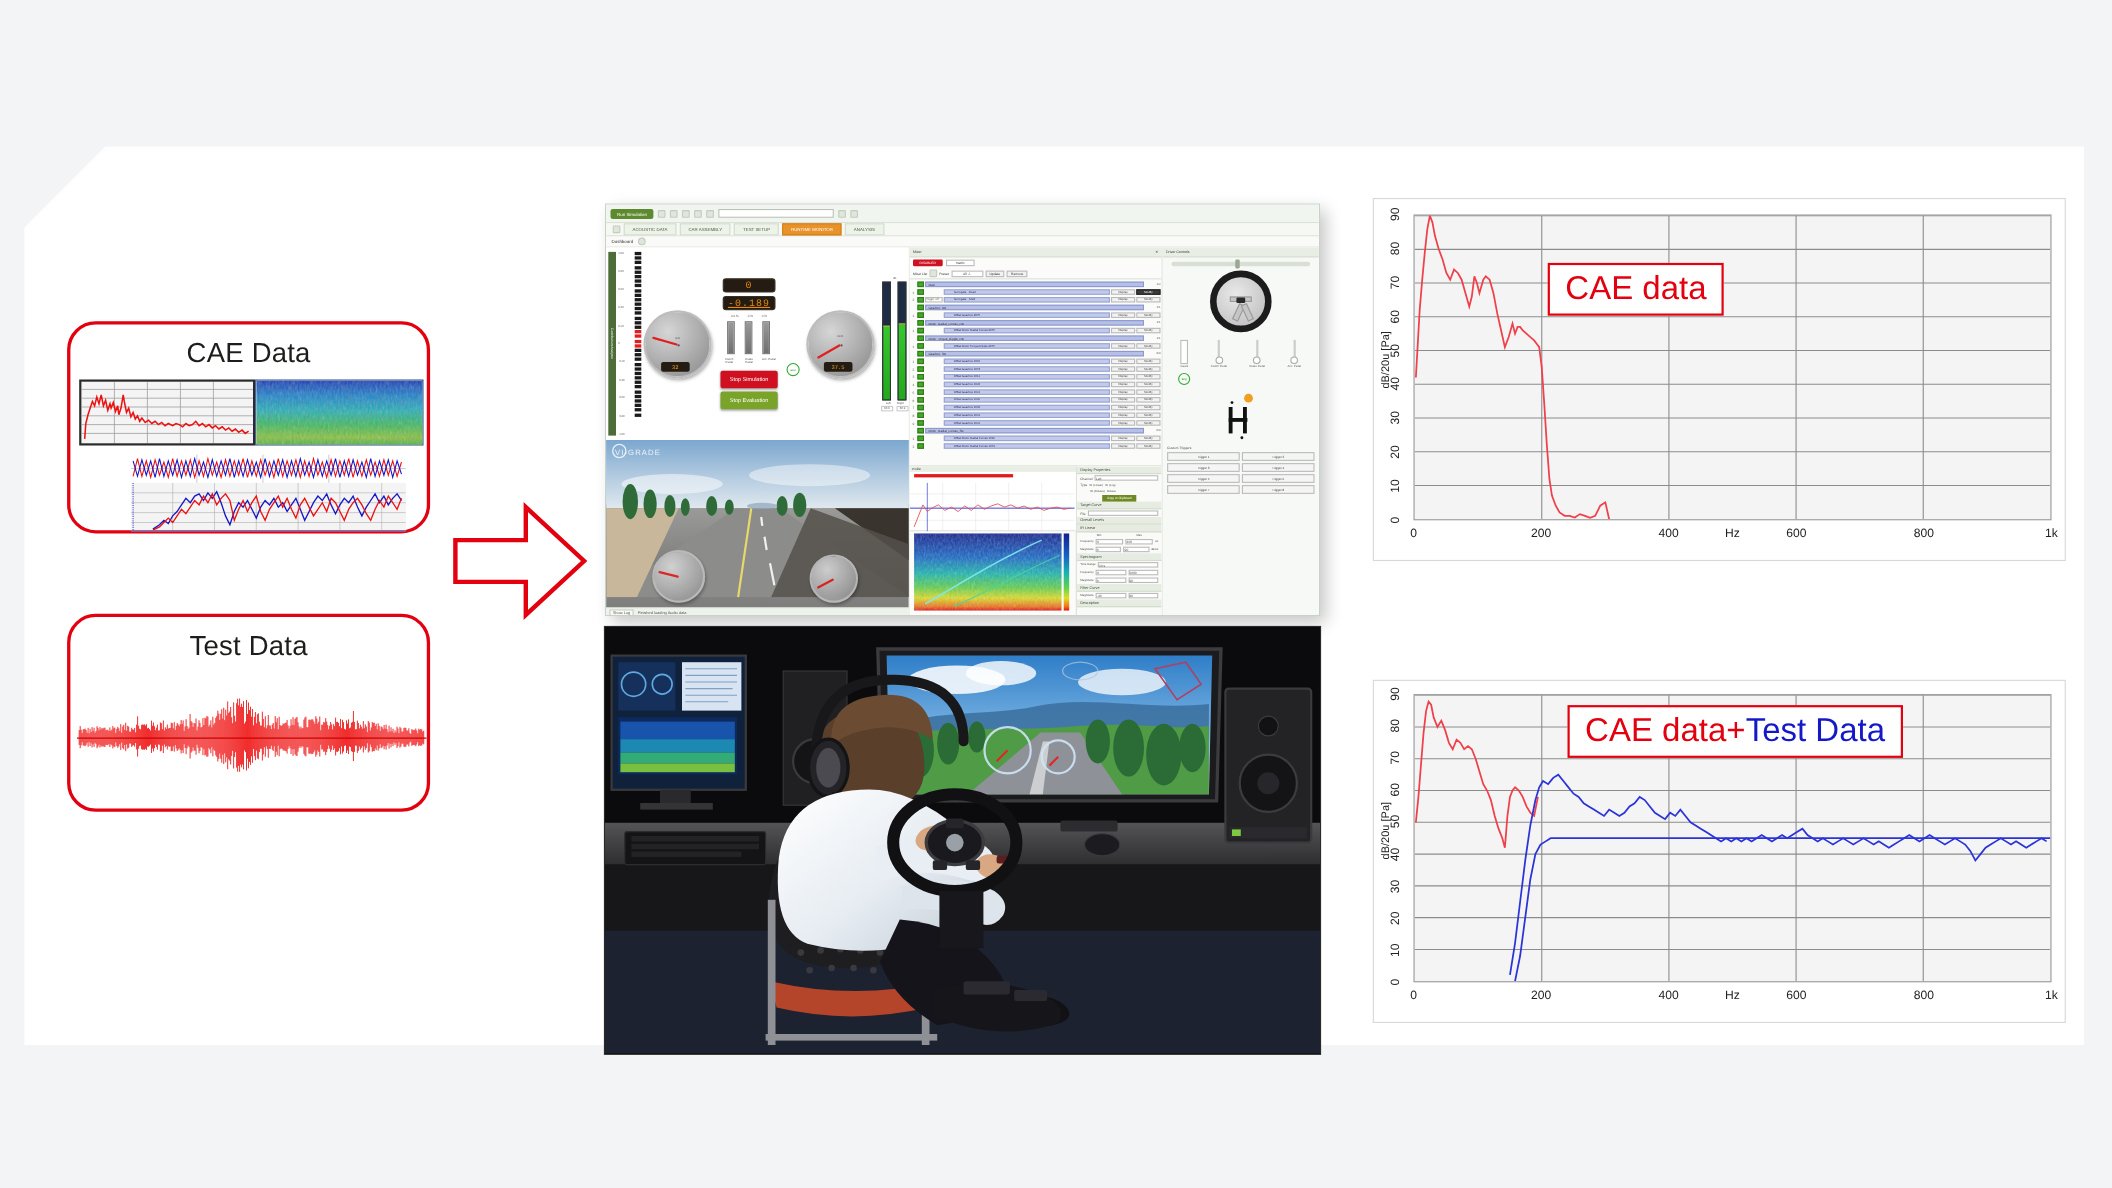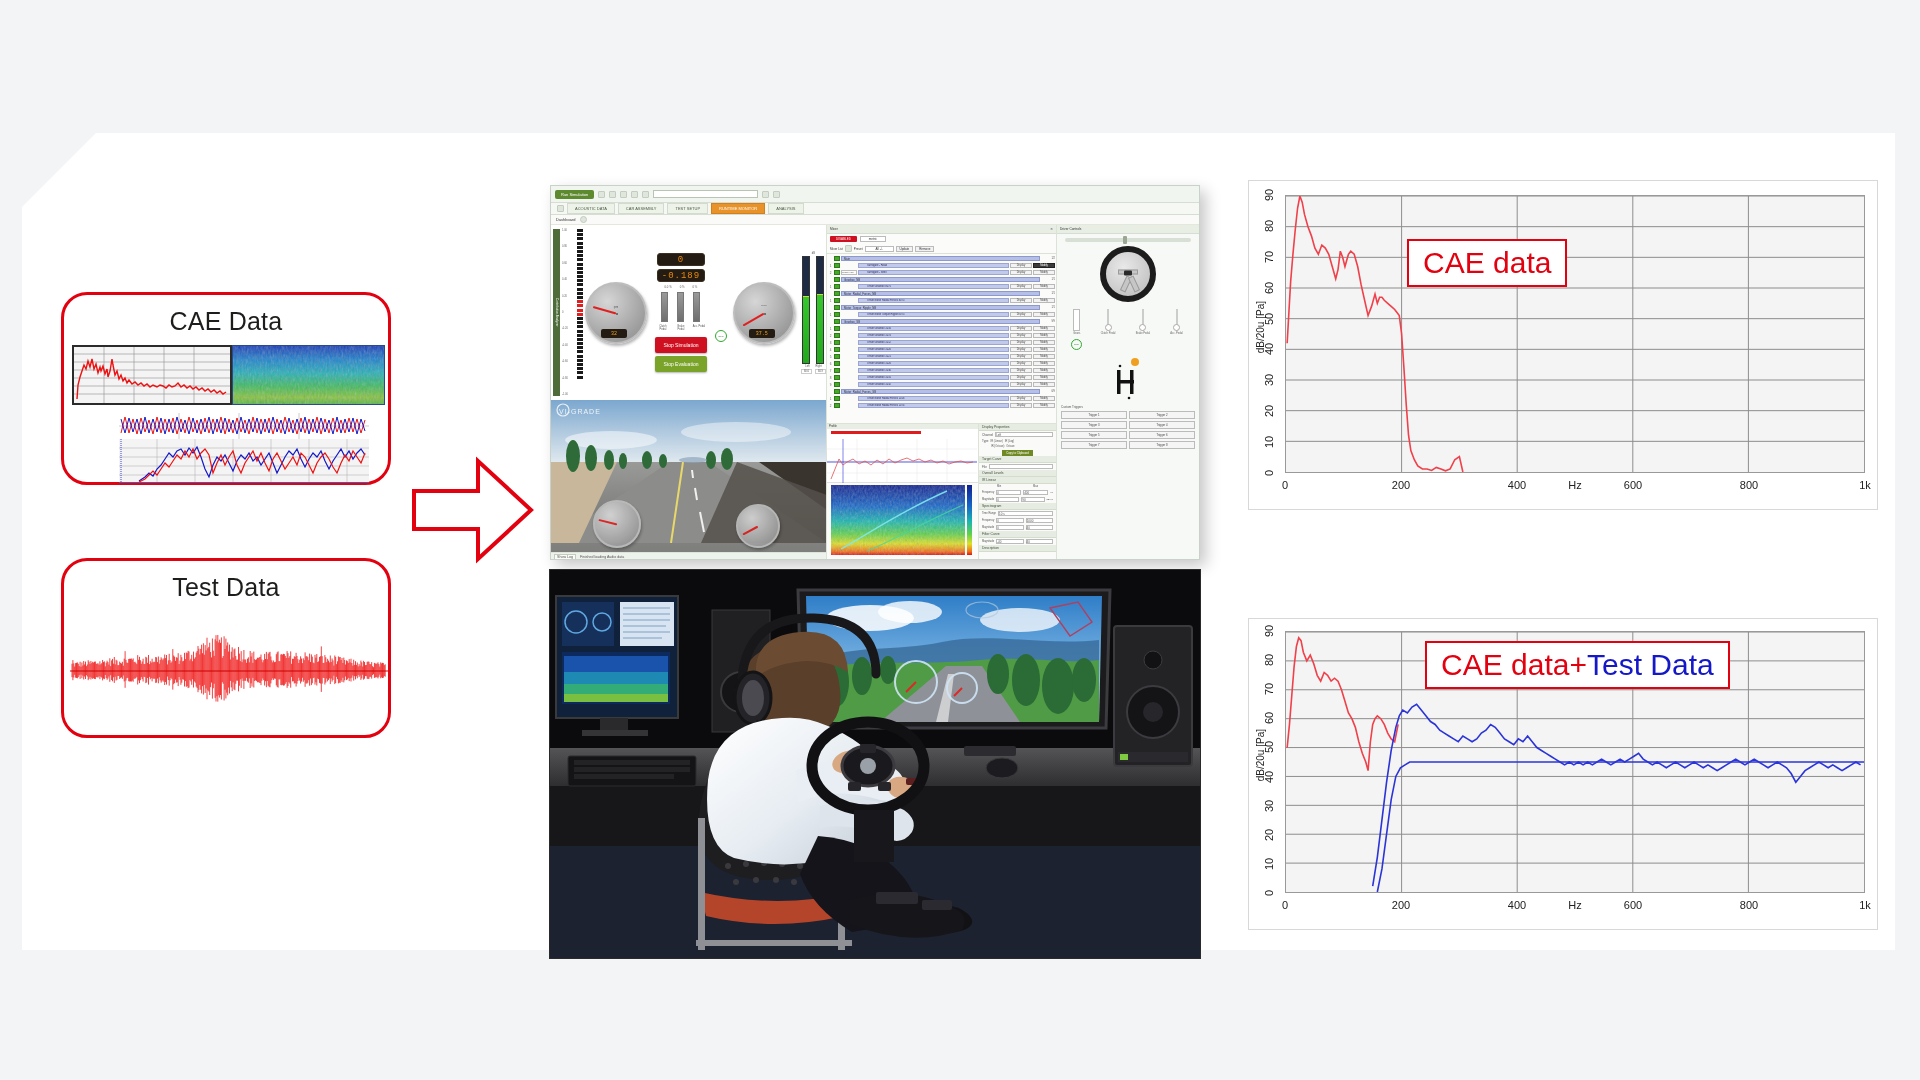--- a/index.html
+++ b/index.html
@@ -322,21 +322,21 @@
 
           <div class="gauge" style="width:62px; height:62px; margin-left:34px;">
             <div style="position:absolute;left:50%;top:50%;width:2px;height:2px;background:#555;border-radius:50%;"></div>
             <div class="needle" style="width:24px; left:50%; top:50%; transform:rotate(196deg);"></div>
             <div style="position:absolute; left:50%; top:38%; transform:translateX(-50%); font-size:2.6px; color:#555;">rpm</div>
             <div class="lcd" style="left:24%; bottom:6%; width:26px; height:9px;">32</div>
           </div>
 
           <div style="display:flex; flex-direction:column; align-items:center; gap:3px; width:56px;">
             <div class="lcdbig" style="width:48px; height:13px; font-size:9px;">0</div>
-            <div class="lcdbig" style="width:48px; height:13px; font-size:9px;">-0.189</div>
+            <div class="lcdbig" style="width:48px; height:13px; font-size:9px;text-decoration:underline;">-0.189</div>
             <div style="display:flex; gap:8px; font-size:2.8px; color:#555;">
               <span>0.0 %</span>
               <span>0 %</span>
               <span>0 %</span>
             </div>
             <div style="display:flex; gap:9px; height:30px;">
               <div class="pedal"></div>
               <div class="pedal"></div>
               <div class="pedal"></div>
             </div>

